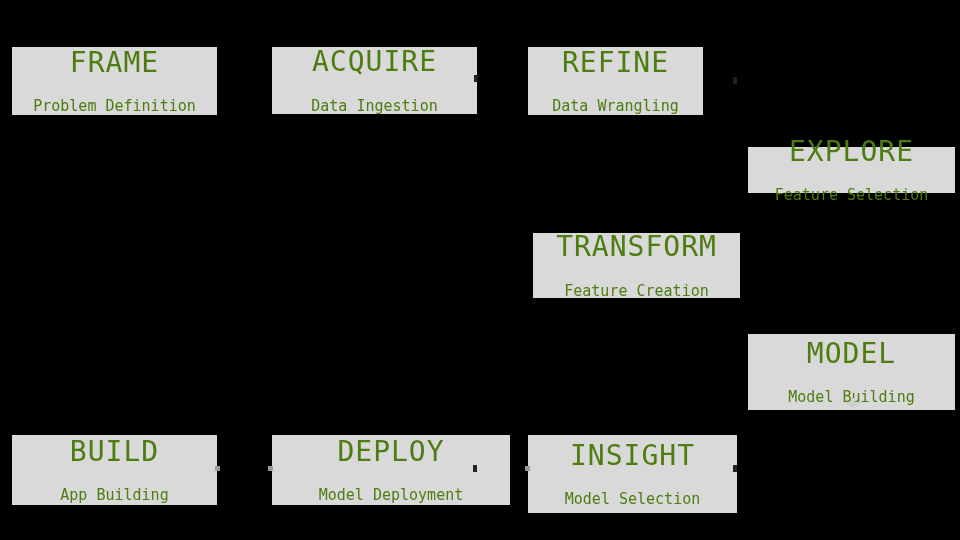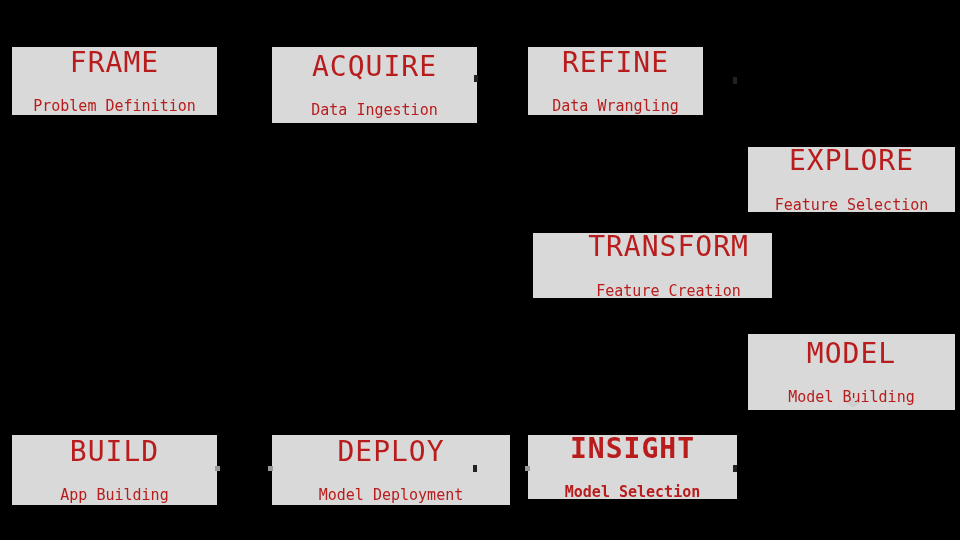--- a/index.html
+++ b/index.html
@@ -13,49 +13,49 @@
   }
   #stage-canvas {
     position: relative;
     width: 960px;
     height: 540px;
     background: #000000;
   }
   .box {
     position: absolute;
     background: #d9d9d9;
-    color: #b91c1c;
+    color: #4d7c0f;
     display: flex;
     flex-direction: column;
     align-items: center;
     justify-content: center;
     text-align: center;
   }
   .box .title {
     font-size: 28px;
     line-height: 1.15;
     letter-spacing: 1px;
     white-space: nowrap;
   }
   .box .subtitle {
     font-size: 15px;
     line-height: 1.2;
     margin-top: 18px;
     white-space: nowrap;
   }
   
   .pos-frame     { left: 12px;  top: 47px;  width: 205px; height: 68px; }
-  .pos-acquire   { left: 272px; top: 47px;  width: 205px; height: 76px; }
+  .pos-acquire   { left: 272px; top: 47px;  width: 205px; height: 67px; }
   .pos-refine    { left: 528px; top: 47px;  width: 175px; height: 68px; }
-  .pos-explore   { left: 748px; top: 147px; width: 207px; height: 65px; }
-  .pos-transform { left: 533px; top: 233px; width: 207px; height: 65px; padding-left: 32px; }
+  .pos-explore   { left: 748px; top: 147px; width: 207px; height: 46px; }
+  .pos-transform { left: 533px; top: 233px; width: 207px; height: 65px; }
   .pos-model     { left: 748px; top: 334px; width: 207px; height: 76px; }
   .pos-build     { left: 12px;  top: 435px; width: 205px; height: 70px; }
   .pos-deploy    { left: 272px; top: 435px; width: 238px; height: 70px; }
-  .pos-insight   { left: 528px; top: 435px; width: 209px; height: 64px; font-weight: bold; }
+  .pos-insight   { left: 528px; top: 435px; width: 209px; height: 78px; }
 
   
   .stub { position: absolute; z-index: 2; }
   .stub-dark  { background: #222222; }
   .stub-gray  { background: #9a9a9a; }
   .stub-acquire-right { left: 474px; top: 75px;  width: 4px; height: 7px; }
   .stub-refine-right  { left: 733px; top: 77px;  width: 4px; height: 7px; }
   .stub-build-right   { left: 215px; top: 466px; width: 5px; height: 5px; }
   .stub-deploy-left   { left: 268px; top: 466px; width: 5px; height: 5px; }
   .stub-deploy-right  { left: 473px; top: 465px; width: 4px; height: 7px; }

